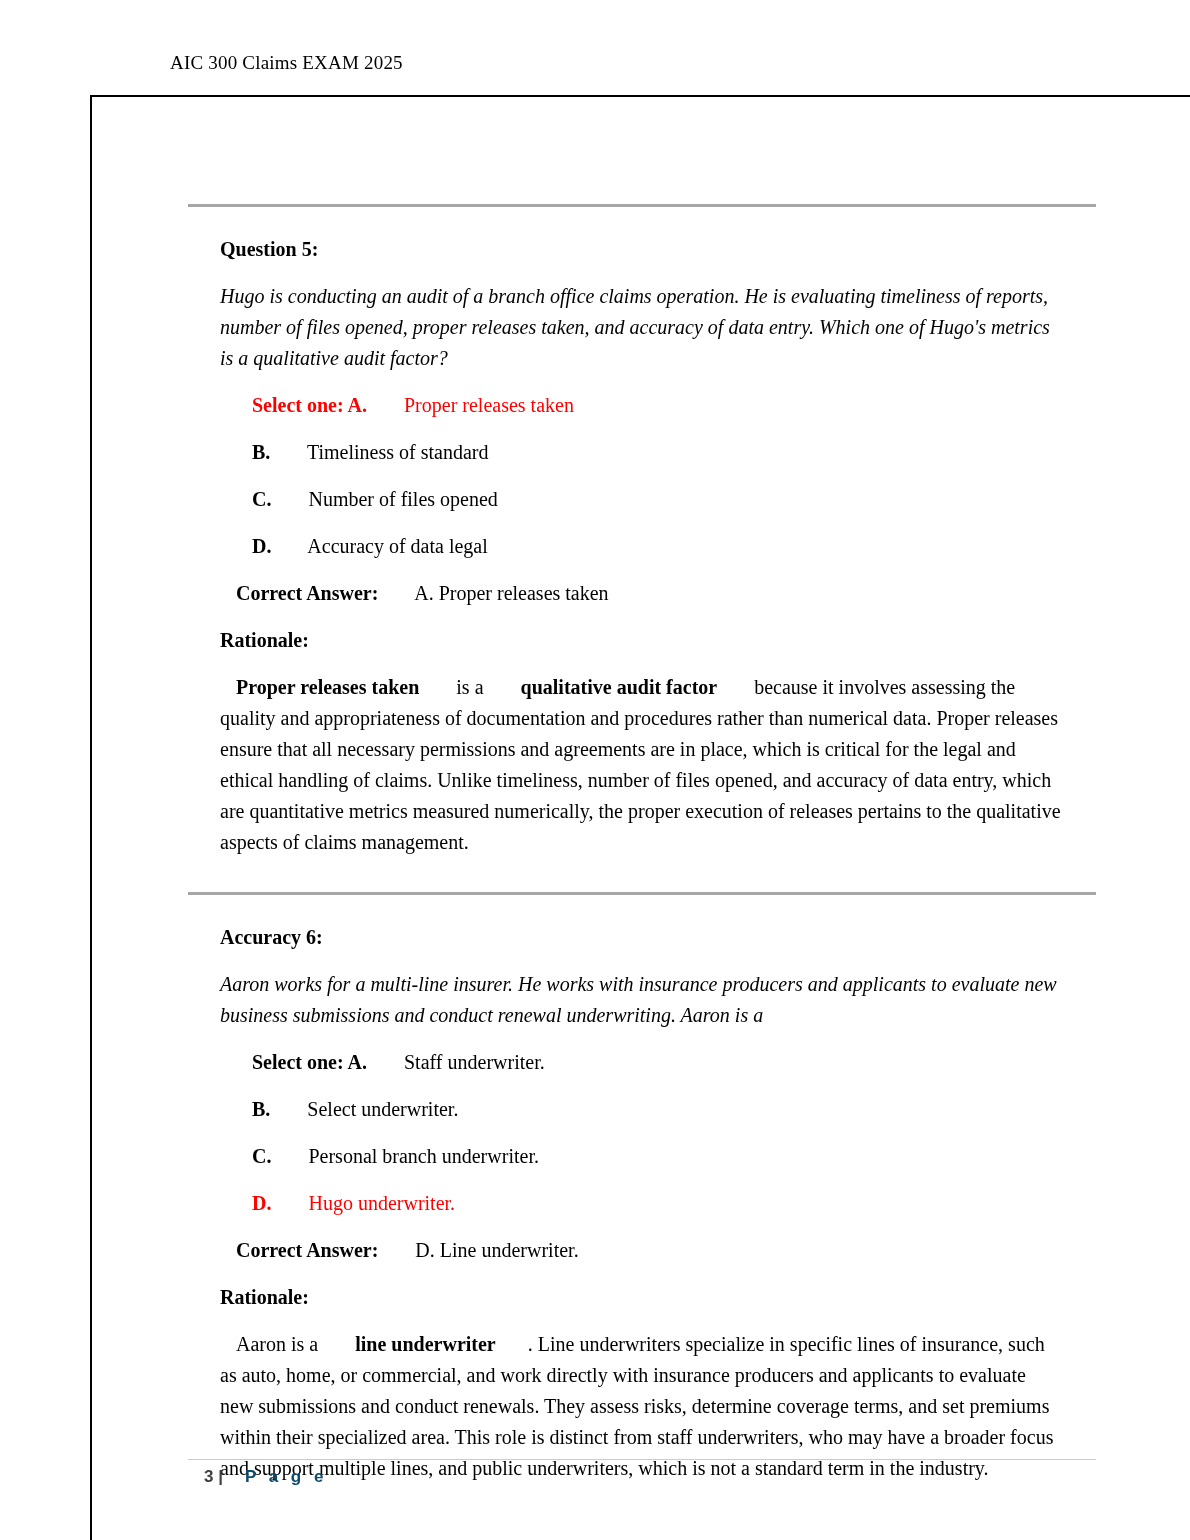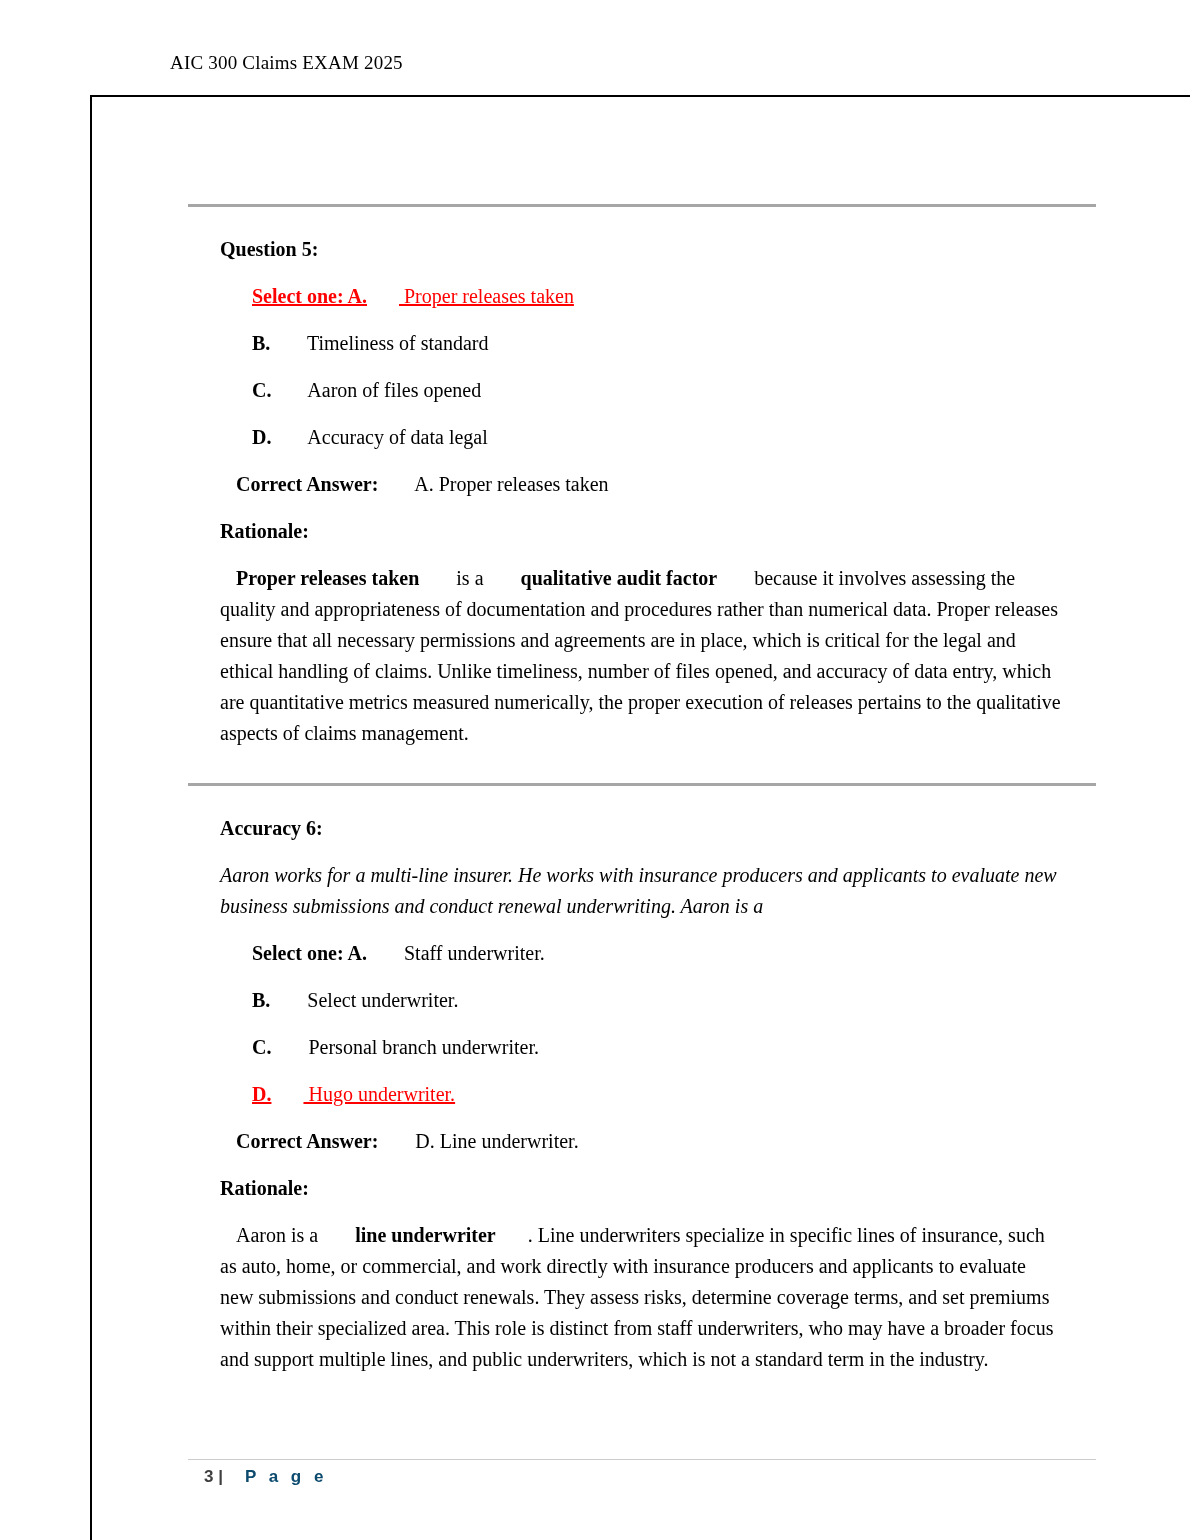--- a/index.html
+++ b/index.html
@@ -24,21 +24,21 @@
     font-size: 20px; line-height: 31px;
   }
   hr.rule {
     border: none; height: 3px; background: #a6a6a6;
     margin: 0 0 27px 0;
   }
   hr.rule.mid { margin-top: 34px; }
   .q-title { font-weight: bold; margin-bottom: 14px; font-size: 20px; }
   .scenario { font-style: italic; margin-bottom: 14px; }
   .options { margin-bottom: 14px; }
-  .option[data-color="red"] { color: #ff0000; text-decoration: underline; }
+  .option[data-color="red"] { color: #ff0000; }
   .option[data-color="black"] { color: #000000; }
   .correct { margin-bottom: 15px; }
   .rationale-label { font-weight: bold; margin-bottom: 15px; }
   .rationale { margin-bottom: 15px; }
   b, .bold { font-weight: bold; }
   .footer-line {
     position: absolute; left: 140px; top: 1411px;
     width: 908px; height: 1px; background: #cccccc;
   }
   .footer-text {
@@ -55,25 +55,26 @@
 <div class="doc-header">AIC 300 Claims EXAM 2025</div>
 
 <div class="page-border"></div>
 
 <div class="content">
 
   <hr class="rule">
 
   <section>
     <p class="q-title">Question 5:</p>
+    <p class="scenario">Hugo is conducting an audit of a branch office claims operation. He is evaluating timeliness of reports, number of files opened, proper releases taken, and accuracy of data entry. Which one of Hugo's metrics is a qualitative audit factor?</p>
 
     <div class="options">
       <div class="option" data-color="red"><b>Select one: A.</b><span> Proper releases taken</span></div>
       <div class="option" data-color="black"><b>B.</b><span> Timeliness of standard</span></div>
-      <div class="option" data-color="black"><b>C.</b><span> Aaron of files opened</span></div>
+      <div class="option" data-color="black"><b>C.</b><span> Number of files opened</span></div>
       <div class="option" data-color="black"><b>D.</b><span> Accuracy of data legal</span></div>
     </div>
 
     <p class="correct"><b>Correct Answer:</b><span> A. Proper releases taken</span></p>
 
     <p class="rationale-label">Rationale:</p>
 
     <p class="rationale"><b>Proper releases taken</b><span> is a </span><b>qualitative audit factor</b><span> because it involves assessing the quality and appropriateness of documentation and procedures rather than numerical data. Proper releases ensure that all necessary permissions and agreements are in place, which is critical for the legal and ethical handling of claims. Unlike timeliness, number of files opened, and accuracy of data entry, which are quantitative metrics measured numerically, the proper execution of releases pertains to the qualitative aspects of claims management.</span></p>
   </section>
 

